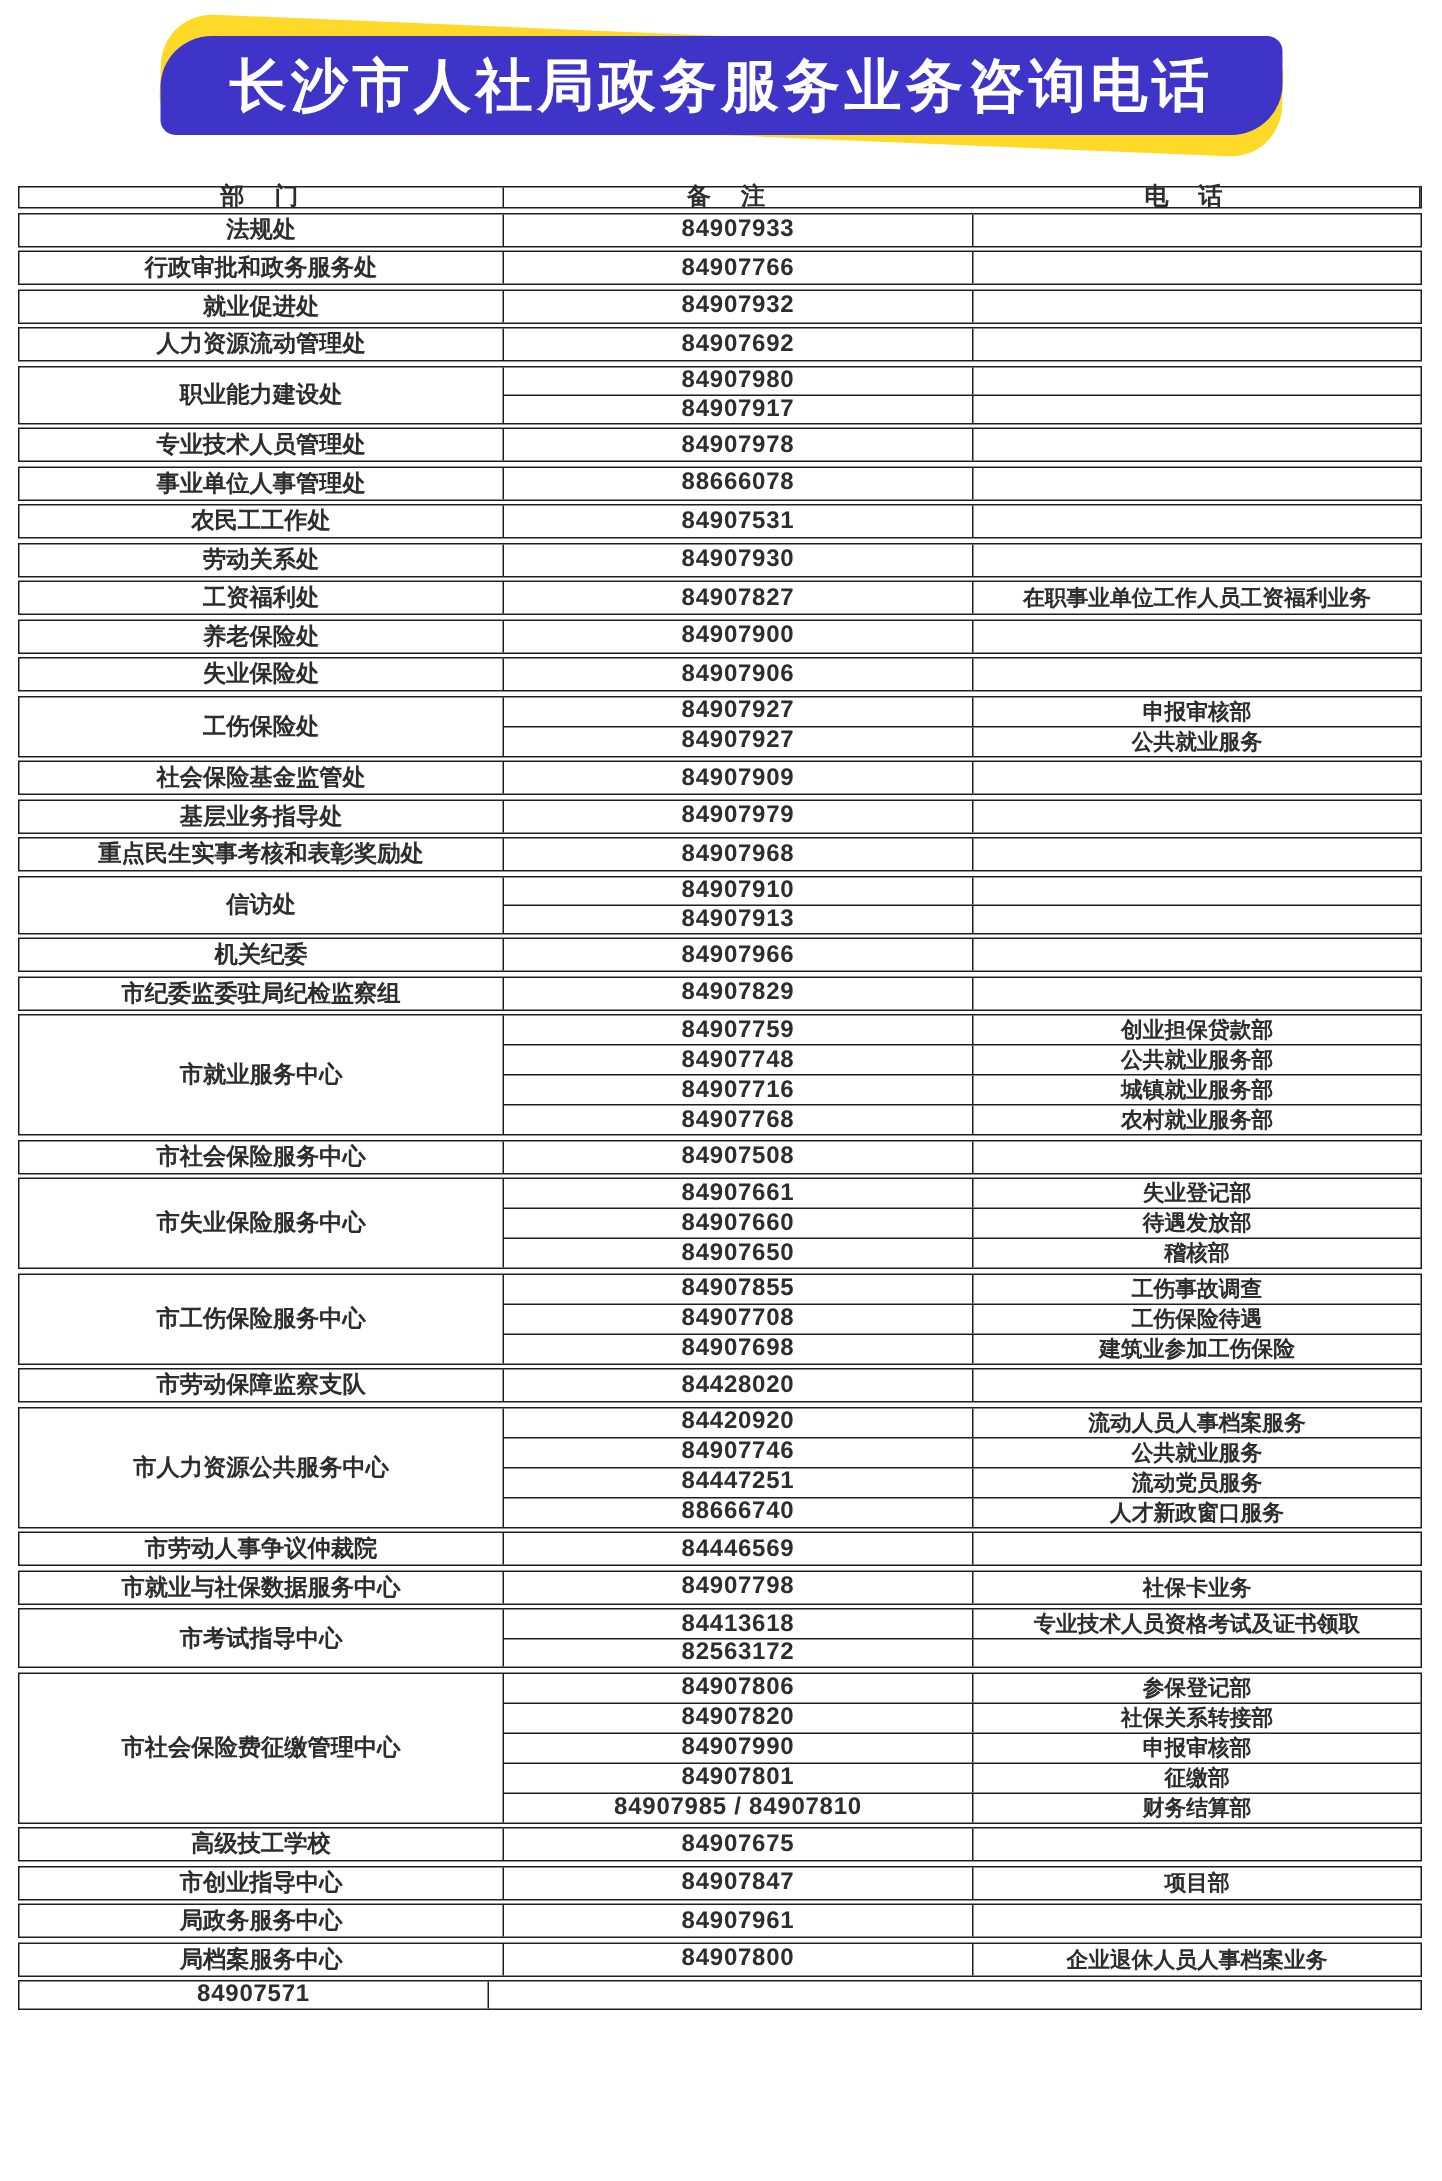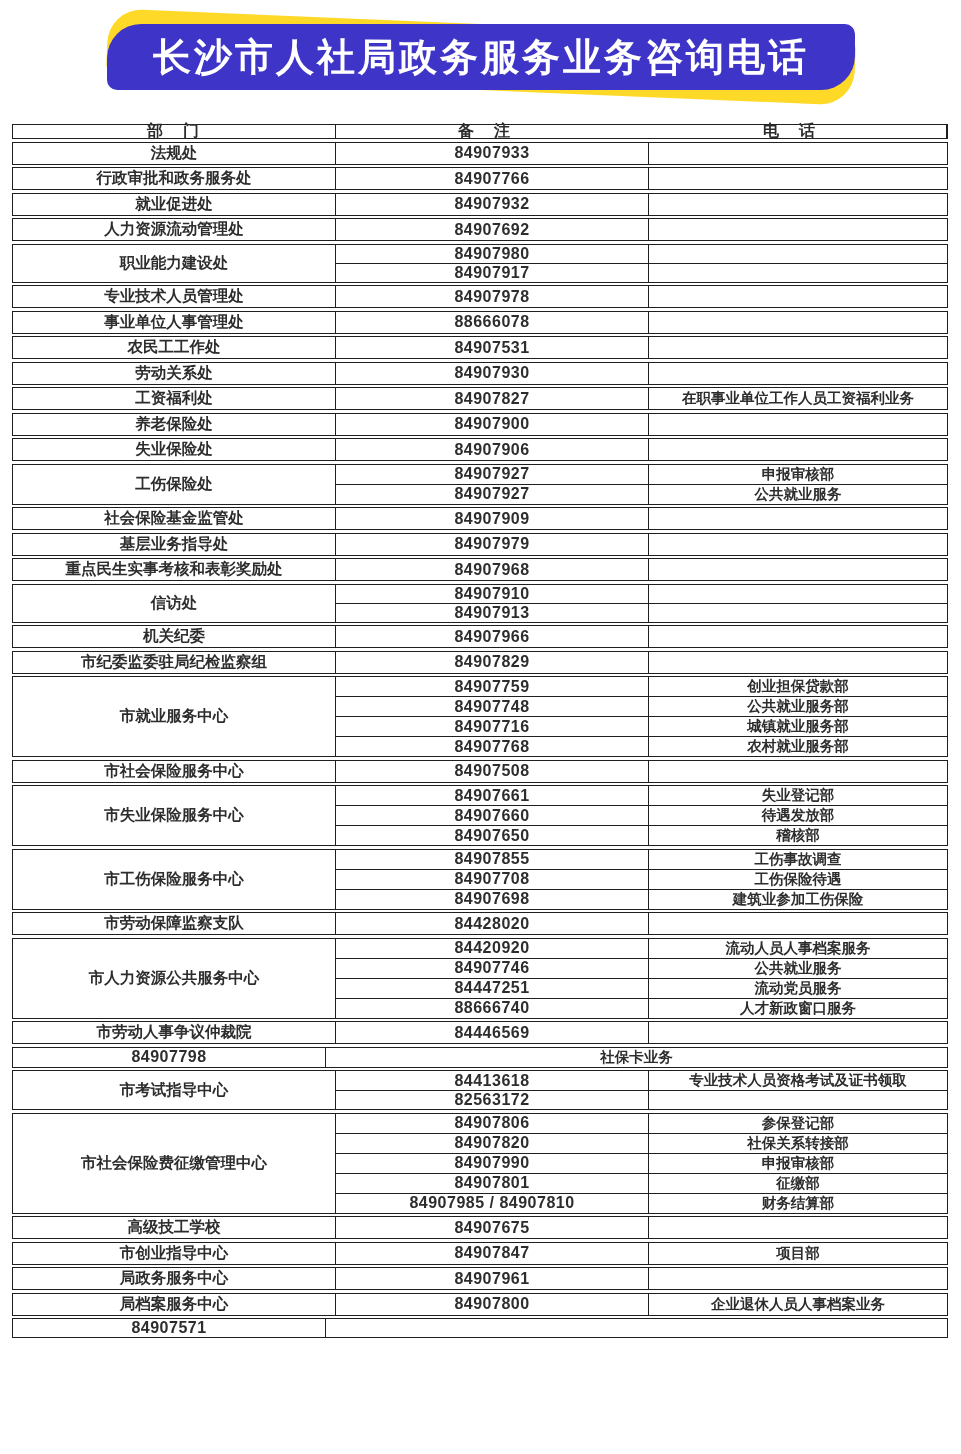--- a/index.html
+++ b/index.html
@@ -436,20 +436,21 @@
     <div class="dept">市劳动人事争议仲裁院</div>
     <div class="grows">
           <div class="prow">
             <div class="cell phone">84446569</div>
             <div class="cell remark"></div>
           </div>
         </div>
   </div>
 
   <div class="group">
+    <div class="dept">市就业与社保数据服务中心</div>
     <div class="grows">
           <div class="prow">
             <div class="cell phone">84907798</div>
             <div class="cell remark">社保卡业务</div>
           </div>
         </div>
   </div>
 
   <div class="group">
     <div class="dept">市考试指导中心</div>

